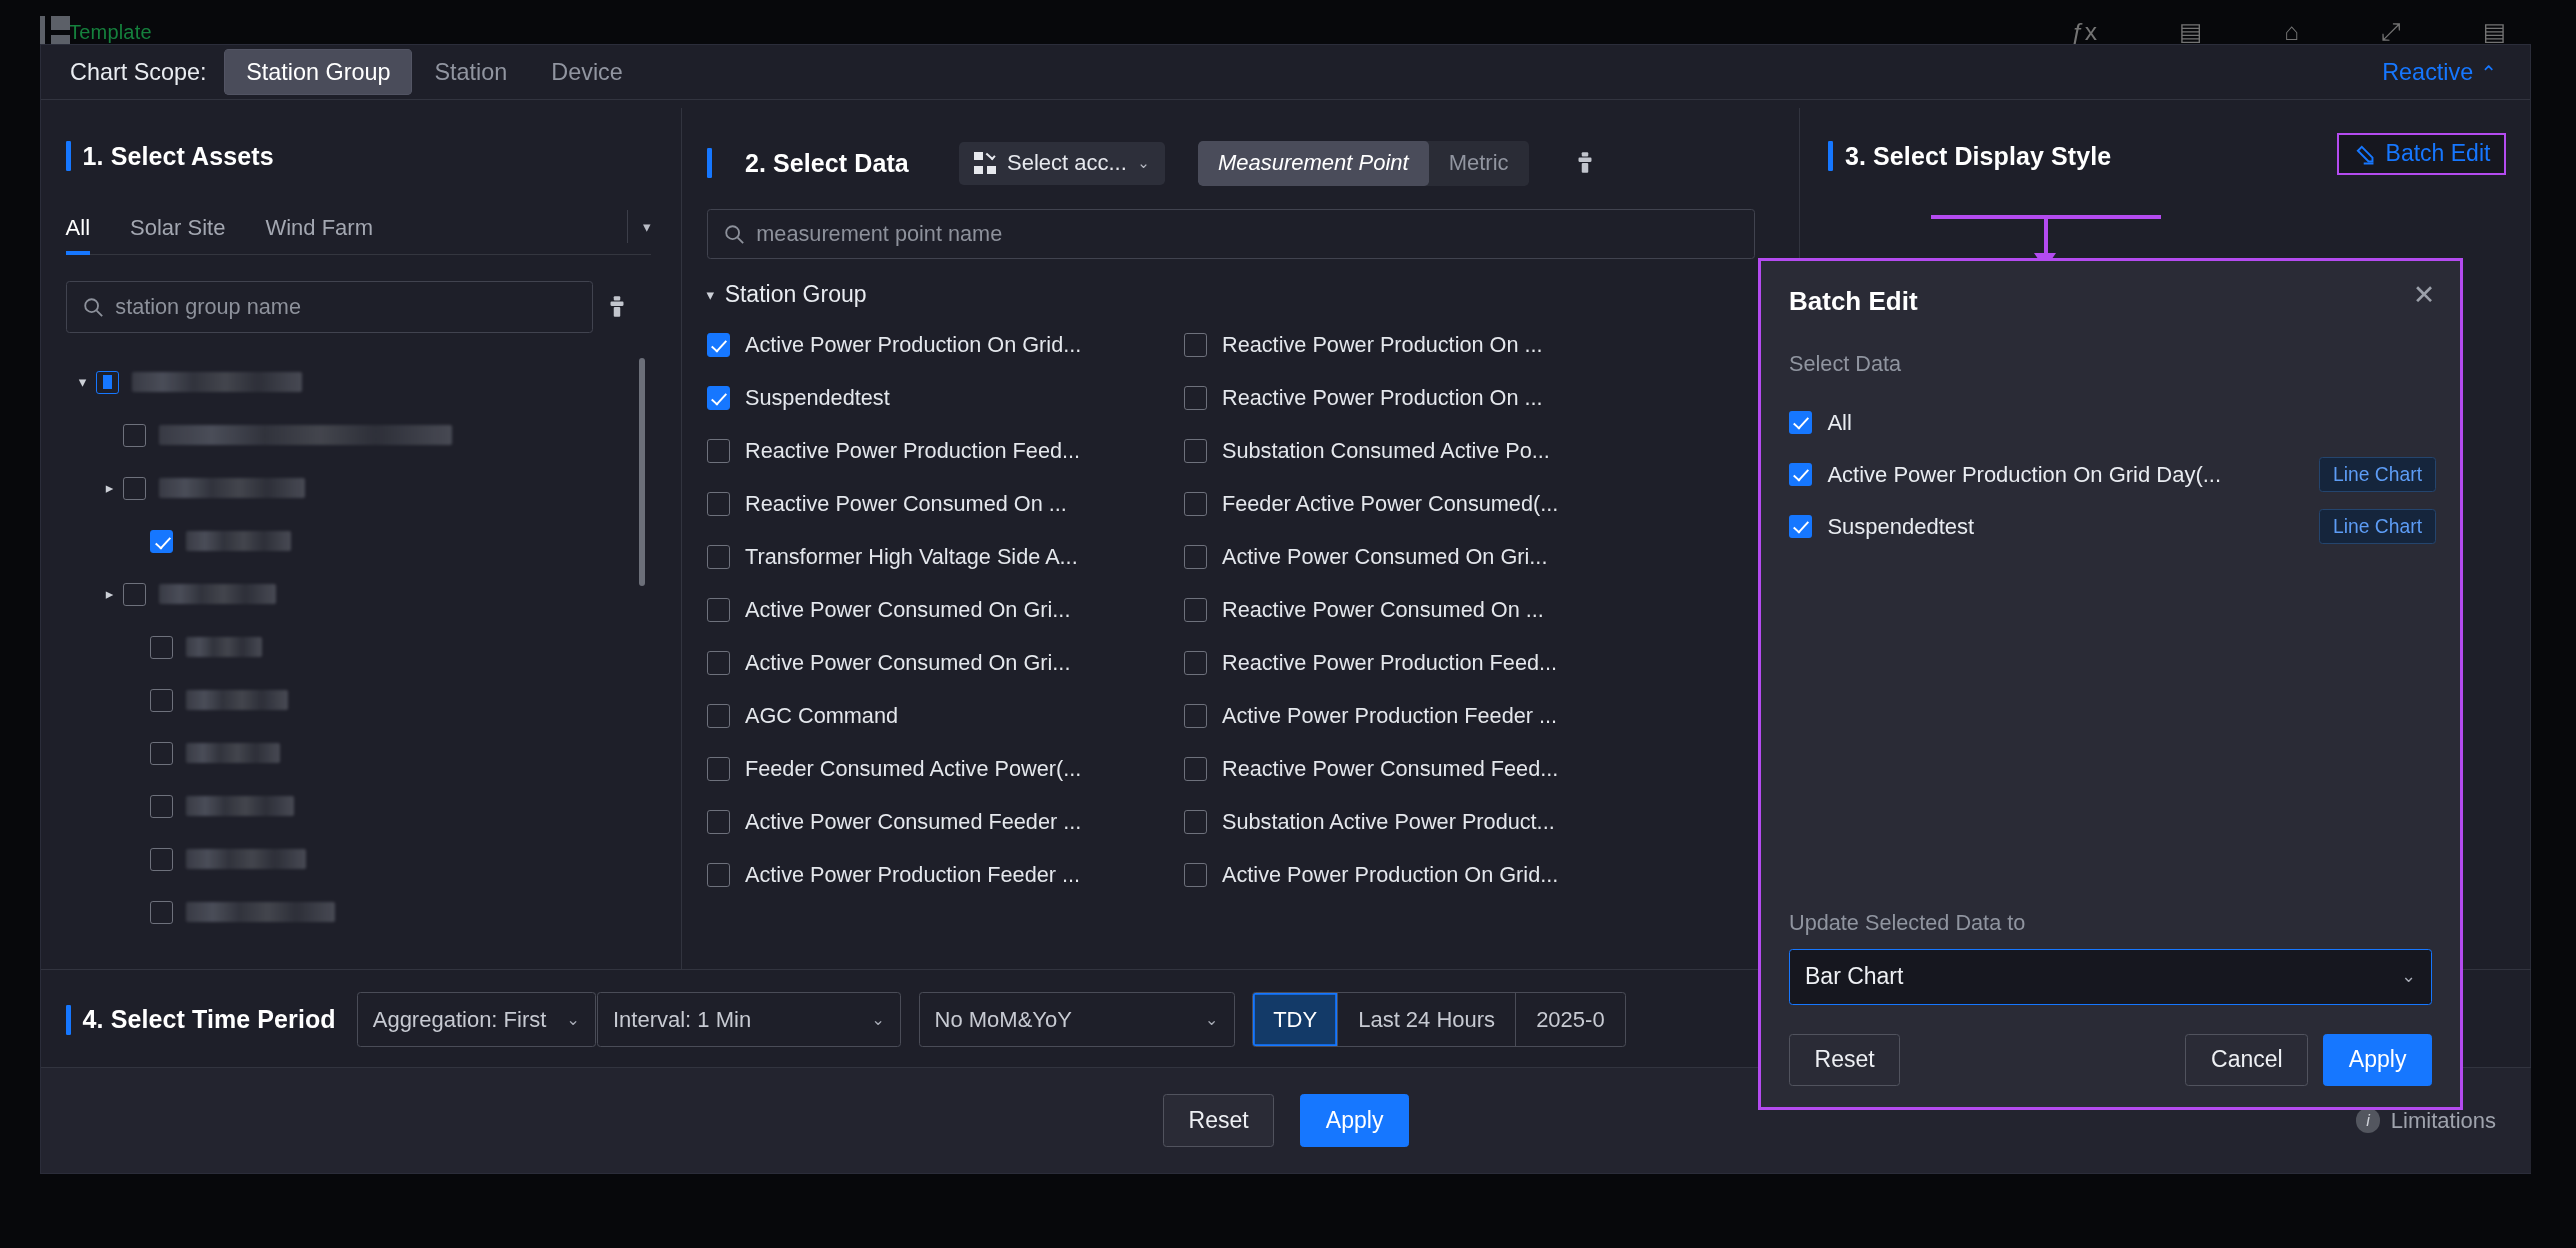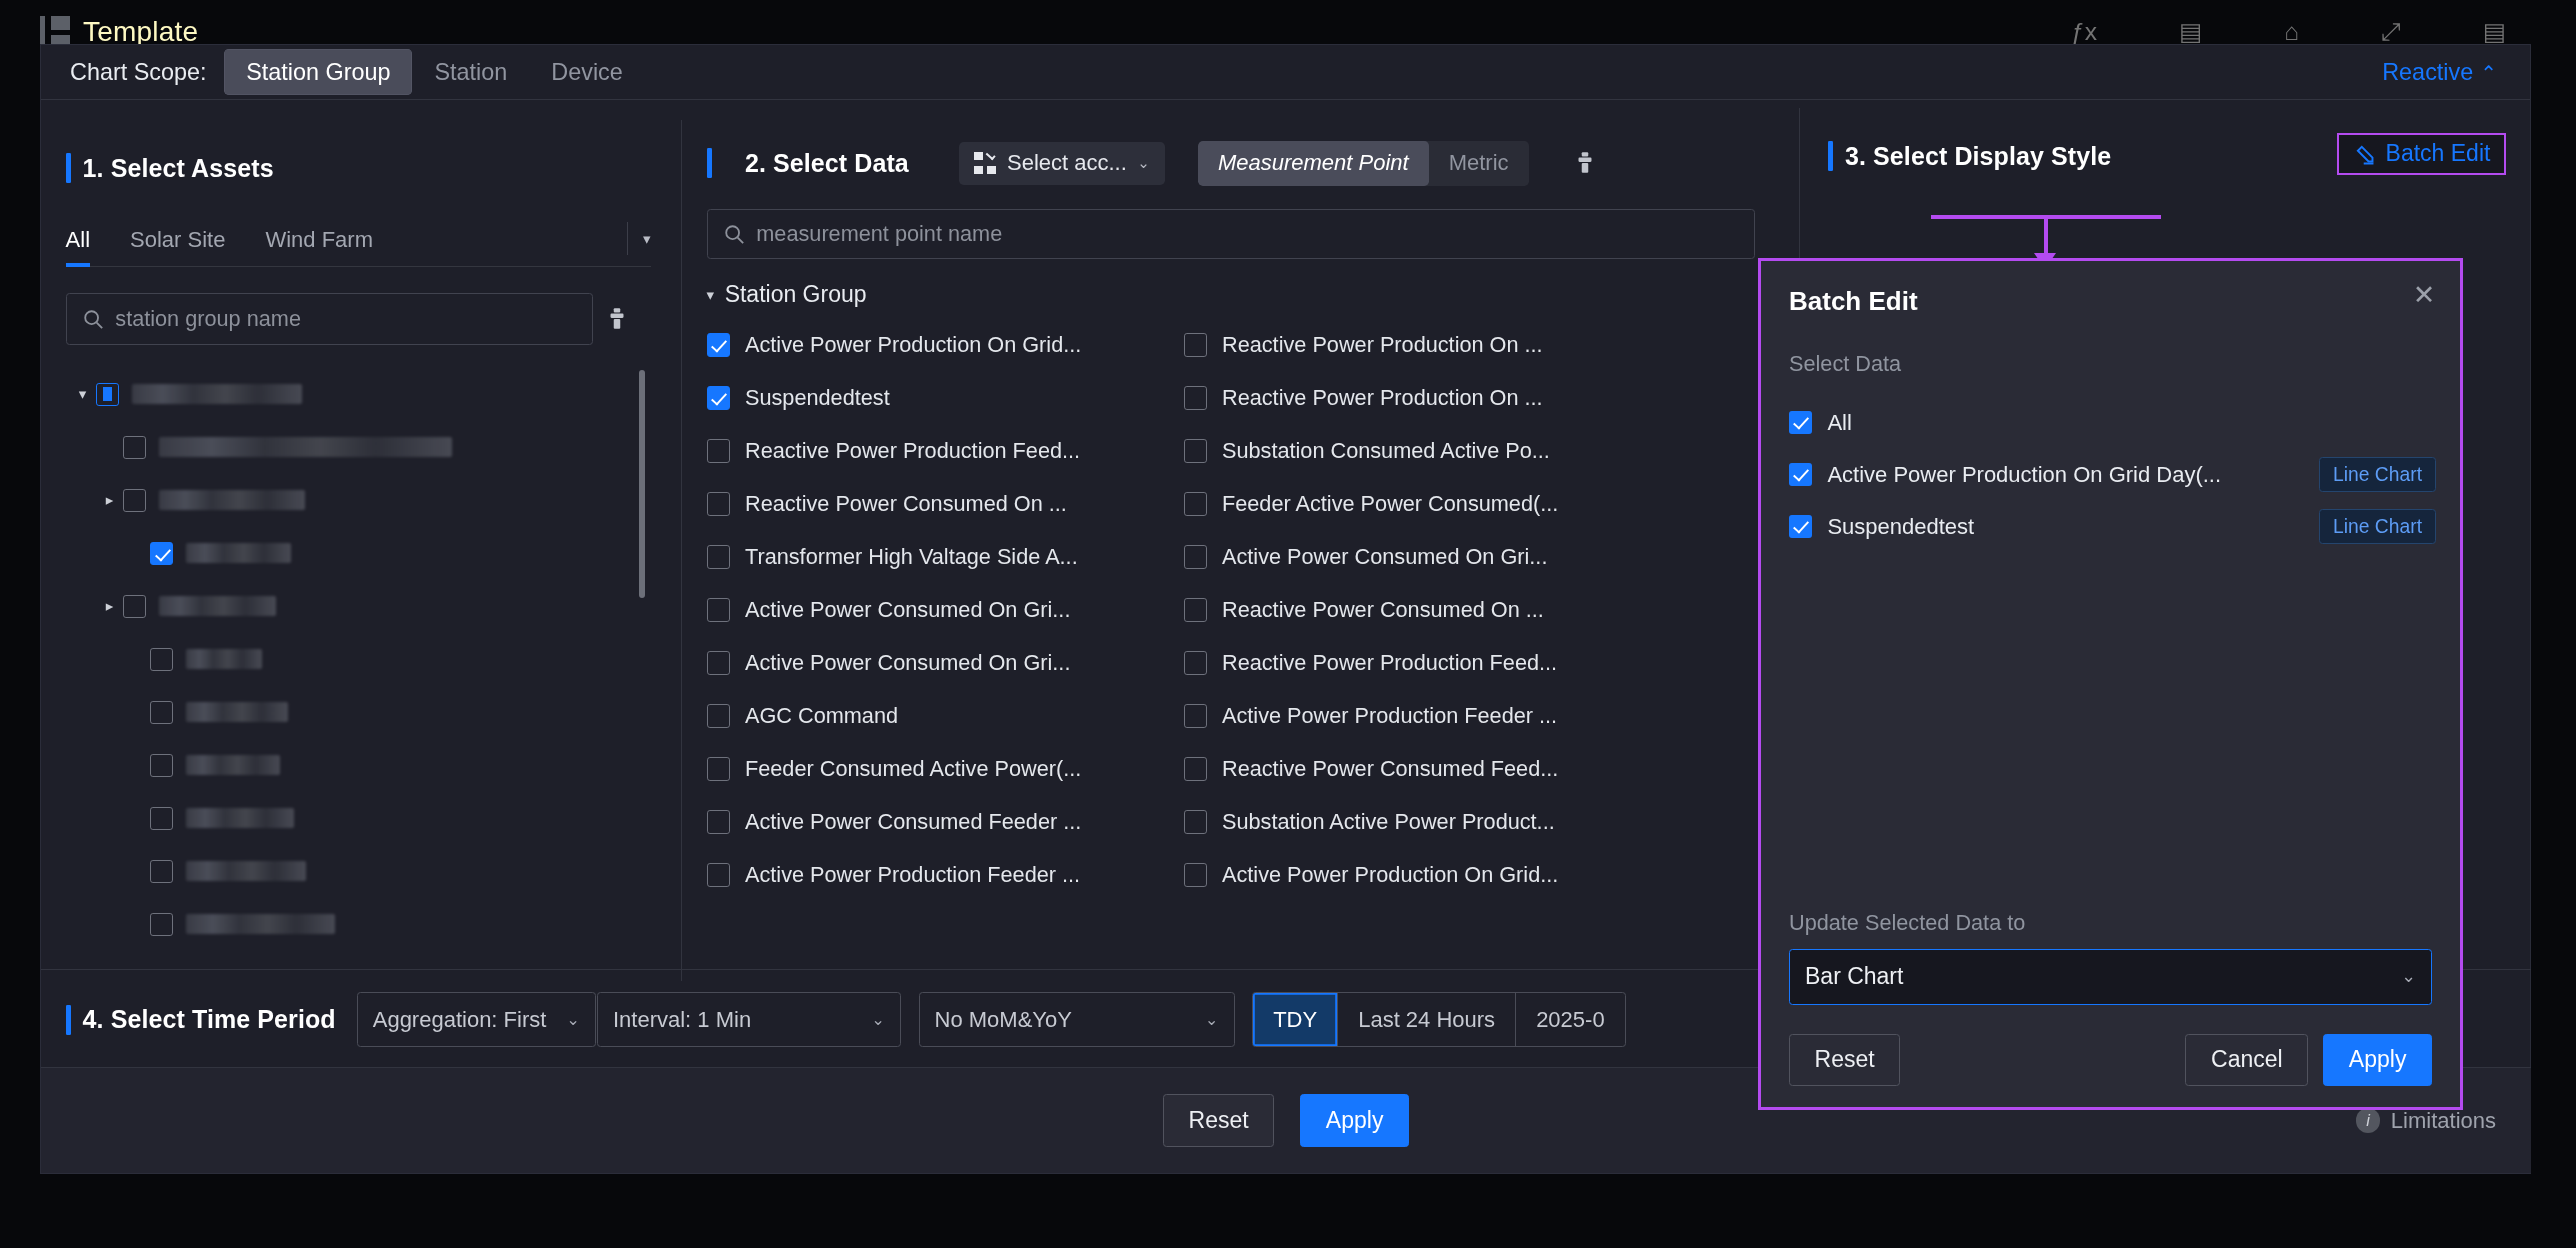--- a/index.html
+++ b/index.html
@@ -16,21 +16,21 @@
     position: absolute; left: 0; top: 0; width: 2576px; height: 64px;
     background: #07080b;
     display: flex; align-items: center;
   }
   .tpl-icon { margin-left: 40px; width: 29px; height: 33px; position: relative; }
   .tpl-icon i { position: absolute; background: #5c6068; }
   .tpl-icon i.a { left: 0; top: 0; width: 5.3px; height: 33px; }
   .tpl-icon i.b { left: 10.5px; top: 0; width: 19px; height: 14px; }
   .tpl-icon i.c { left: 10.5px; top: 19px; width: 19px; height: 14px; }
   .tpl-title {
-    margin-left: 14px; color: #fef9c3; font-size: 28px; letter-spacing: 0.2px;
+    color: #15803d; font-size: 20px; letter-spacing: 0.2px;
   }
   .topbar-icons { margin-left: auto; margin-right: 70px; display: flex; gap: 82px; align-items: center; }
   .ticon { color: #737373; font-size: 24.6px; line-height: 1; }
 
   
   .panel {
     position: absolute; left: 40px; top: 44px; width: 2491px; height: 1130px;
     background: #1e1f29;
     border: 0.6px solid #2b2d3a;
   }
@@ -55,21 +55,21 @@
     color: #1677ff; font-size: 23.4px; display: flex; align-items: center; gap: 7px;
   }
   .collapse .chev { font-size: 20px; }
 
   
   .body {
     position: absolute; left: 0; top: 63px; width: 2490px; height: 861px;
     display: flex;
   }
   .col { position: relative; height: 100%; }
-  .col-assets { width: 641px; border-right: 0.6px solid #32343f; margin-top: 12px; }
+  .col-assets { width: 641px; border-right: 0.6px solid #32343f; }
   .col-data   { width: 1118px; border-right: 0.6px solid #32343f; }
   .col-style  { flex: 1; }
 
   .sec-head {
     display: flex; align-items: center; padding: 33px 0 0 24.6px; gap: 11.7px;
   }
   .sec-bar { width: 5.3px; height: 30px; background: #1677ff; border-radius: 1.2px; }
   .sec-title { color: #ffffff; font-size: 25px; font-weight: 600; letter-spacing: 0.1px; }
 
   

